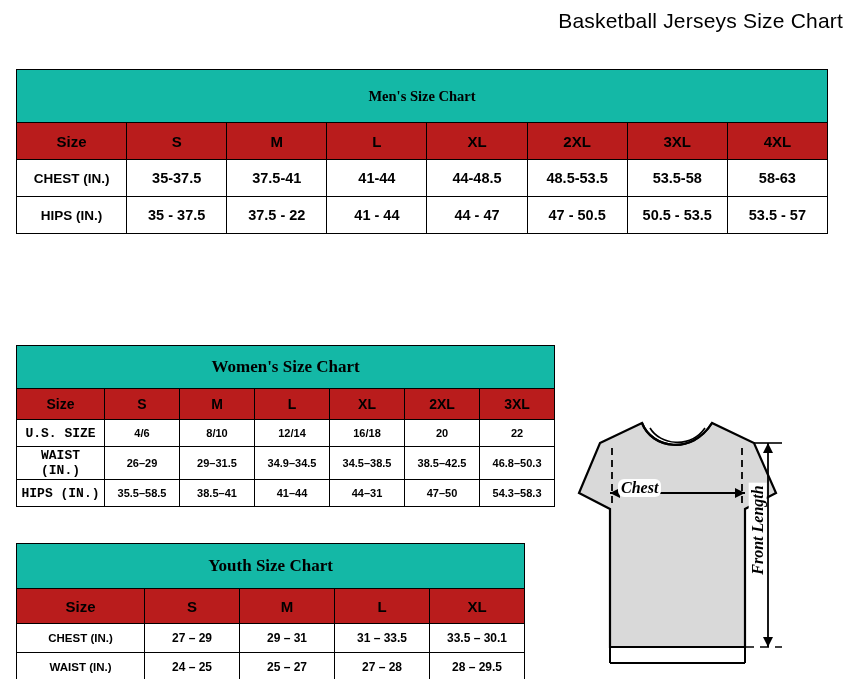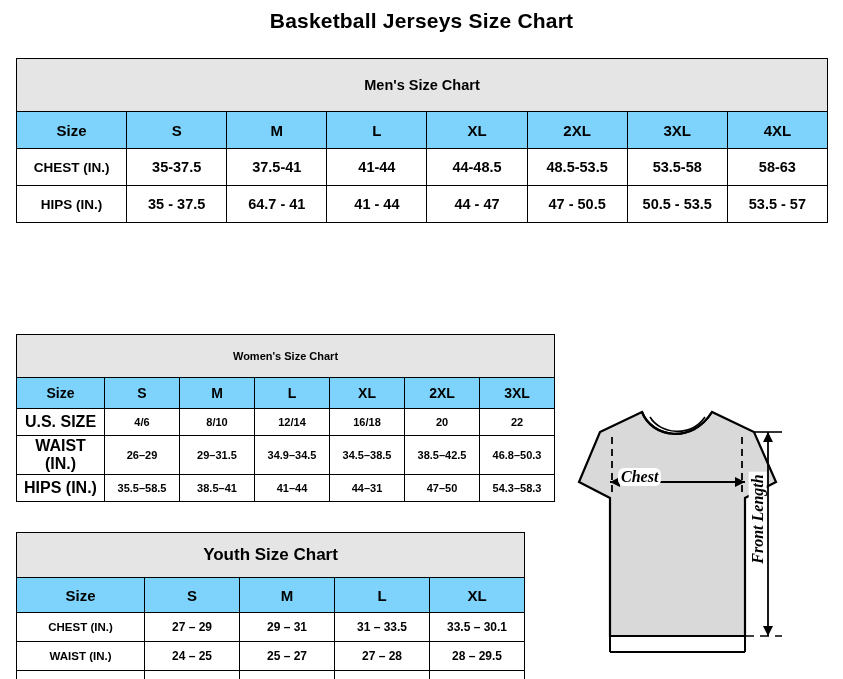--- a/index.html
+++ b/index.html
@@ -9,51 +9,52 @@
   }
   body {
     width: 843px;
     height: 679px;
     font-family: "Liberation Sans", sans-serif;
     color: #000000;
     position: relative;
     overflow: hidden;
   }
   .page-title {
-    text-align: center;
+    text-align: right;
     font-size: 21px;
-    font-weight: bold;
-    margin: 9px 0 5px 0;
+    font-weight: normal;
+    margin: 9px 0 16px 0;
     letter-spacing: 0.2px;
   }
   .wrap {
     position: relative;
     width: 843px;
     height: 640px;
   }
 
   table {
     border-collapse: collapse;
     table-layout: fixed;
   }
   td, th {
     border: 1px solid #000;
     text-align: center;
     vertical-align: middle;
     background: #ffffff;
     font-weight: bold;
   }
   .section-head td {
-    background: #e5e5e5;
+    background: #14b8a6;
     font-size: 17px;
     font-weight: bold;
     padding: 9px 0;
+    font-family: Liberation Serif, serif;
   }
   .hdr td {
-    background: #7dd3fc;
+    background: #b91c1c;
     font-weight: bold;
   }
 
   
   #mens-table {
     position: absolute;
     left: 16px;
     top: 20px;
     width: 812px;
   }
@@ -61,24 +62,24 @@
   #mens-table .hdr td { font-size: 15px; }
   #mens-table .rowlabel { font-size: 13.5px; }
 
   
   #womens-table {
     position: absolute;
     left: 16px;
     top: 296px;
     width: 538px;
   }
-  #womens-table .section-head td { font-size: 11px; }
+  #womens-table .section-head td { font-size: 17px; }
   #womens-table td { height: 24px; font-size: 11px; }
   #womens-table .hdr td { height: 28px; font-size: 14px; }
-  #womens-table .rowlabel { font-size: 16px; }
+  #womens-table .rowlabel { font-size: 13px; font-family: Liberation Mono, monospace; }
 
   
   #youth-table {
     position: absolute;
     left: 16px;
     top: 494px;
     width: 508px;
   }
   #youth-table .section-head td { font-size: 17px; }
   #youth-table td { height: 26px; font-size: 12px; }
@@ -154,21 +155,21 @@
         <td>37.5-41</td>
         <td>41-44</td>
         <td>44-48.5</td>
         <td>48.5-53.5</td>
         <td>53.5-58</td>
         <td>58-63</td>
       </tr>
       <tr>
         <td class="rowlabel">HIPS (IN.)</td>
         <td>35 - 37.5</td>
-        <td>64.7 - 41</td>
+        <td>37.5 - 22</td>
         <td>41 - 44</td>
         <td>44 - 47</td>
         <td>47 - 50.5</td>
         <td>50.5 - 53.5</td>
         <td>53.5 - 57</td>
       </tr>
     </tbody>
   </table>
 
   <table id="womens-table">

